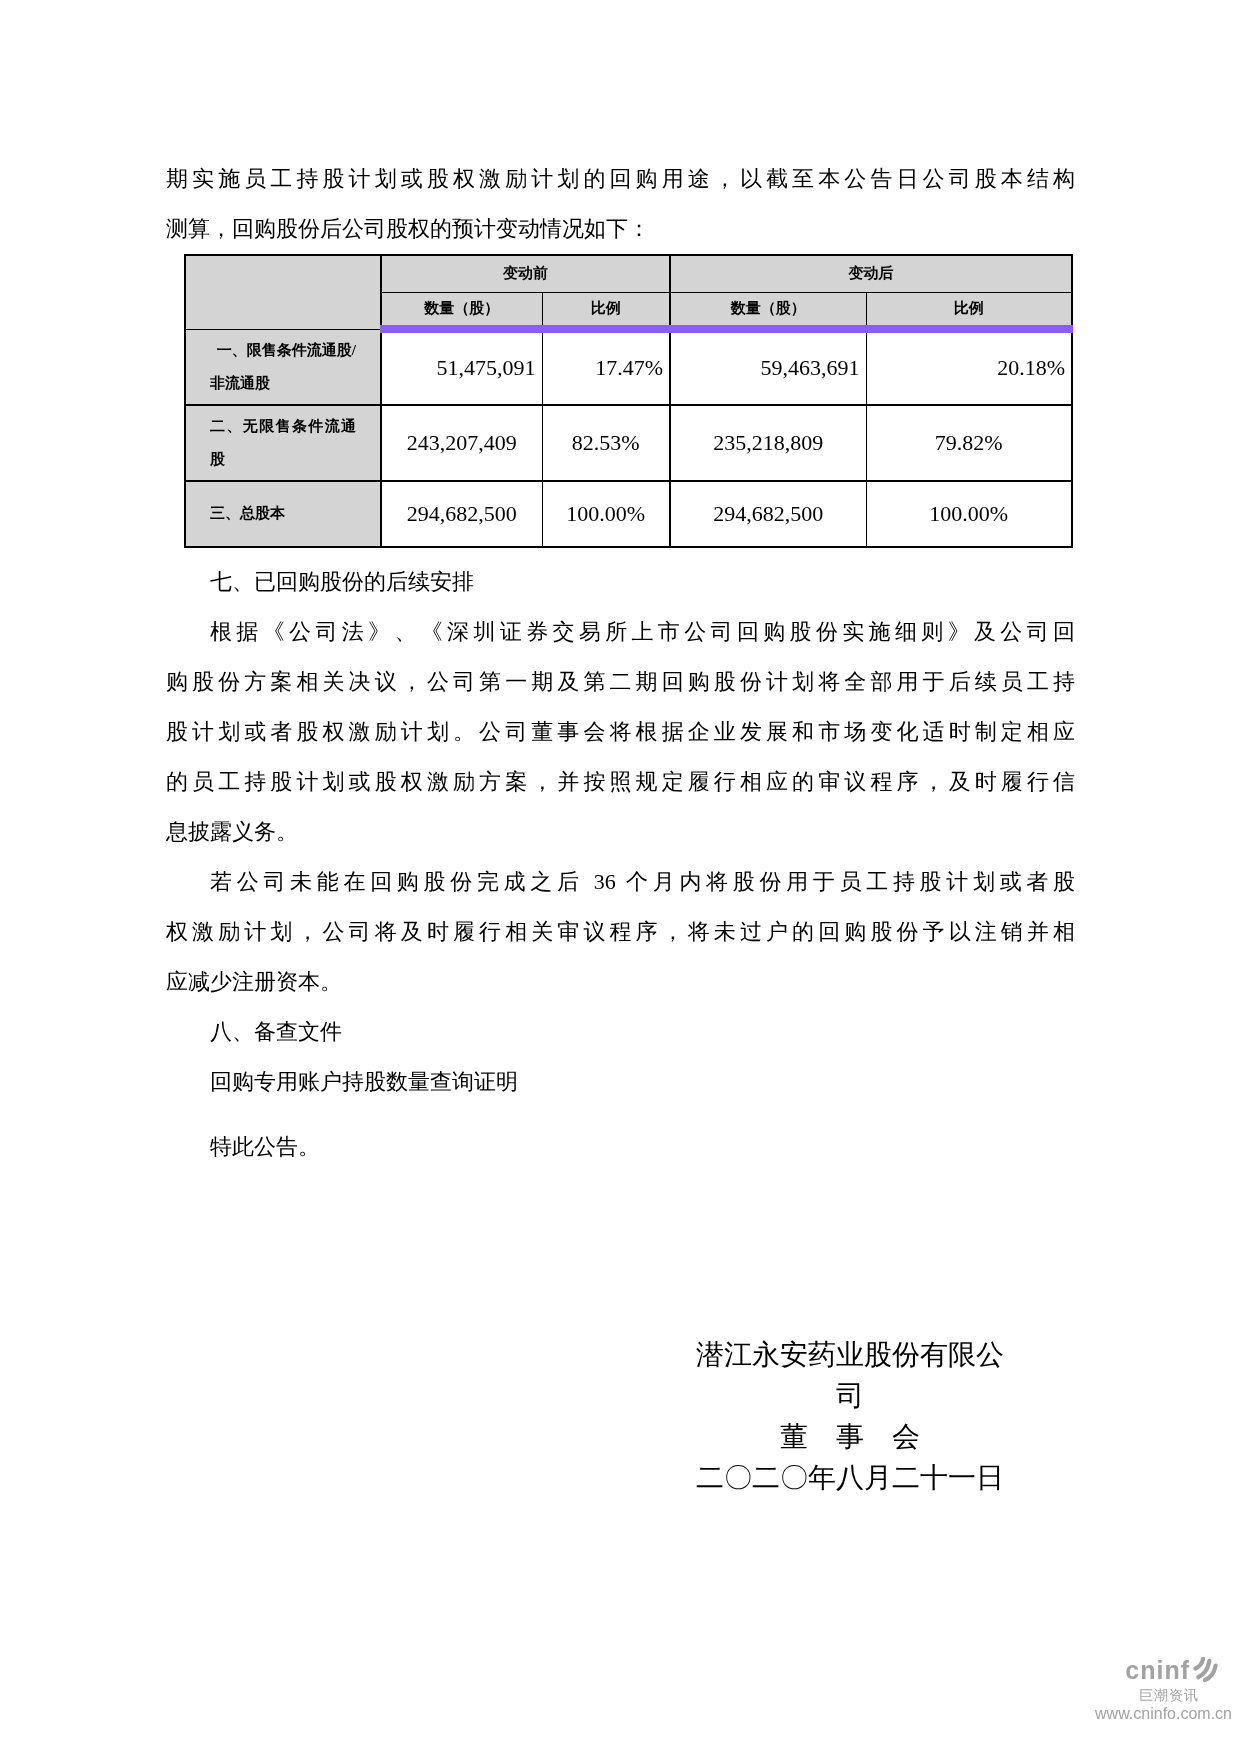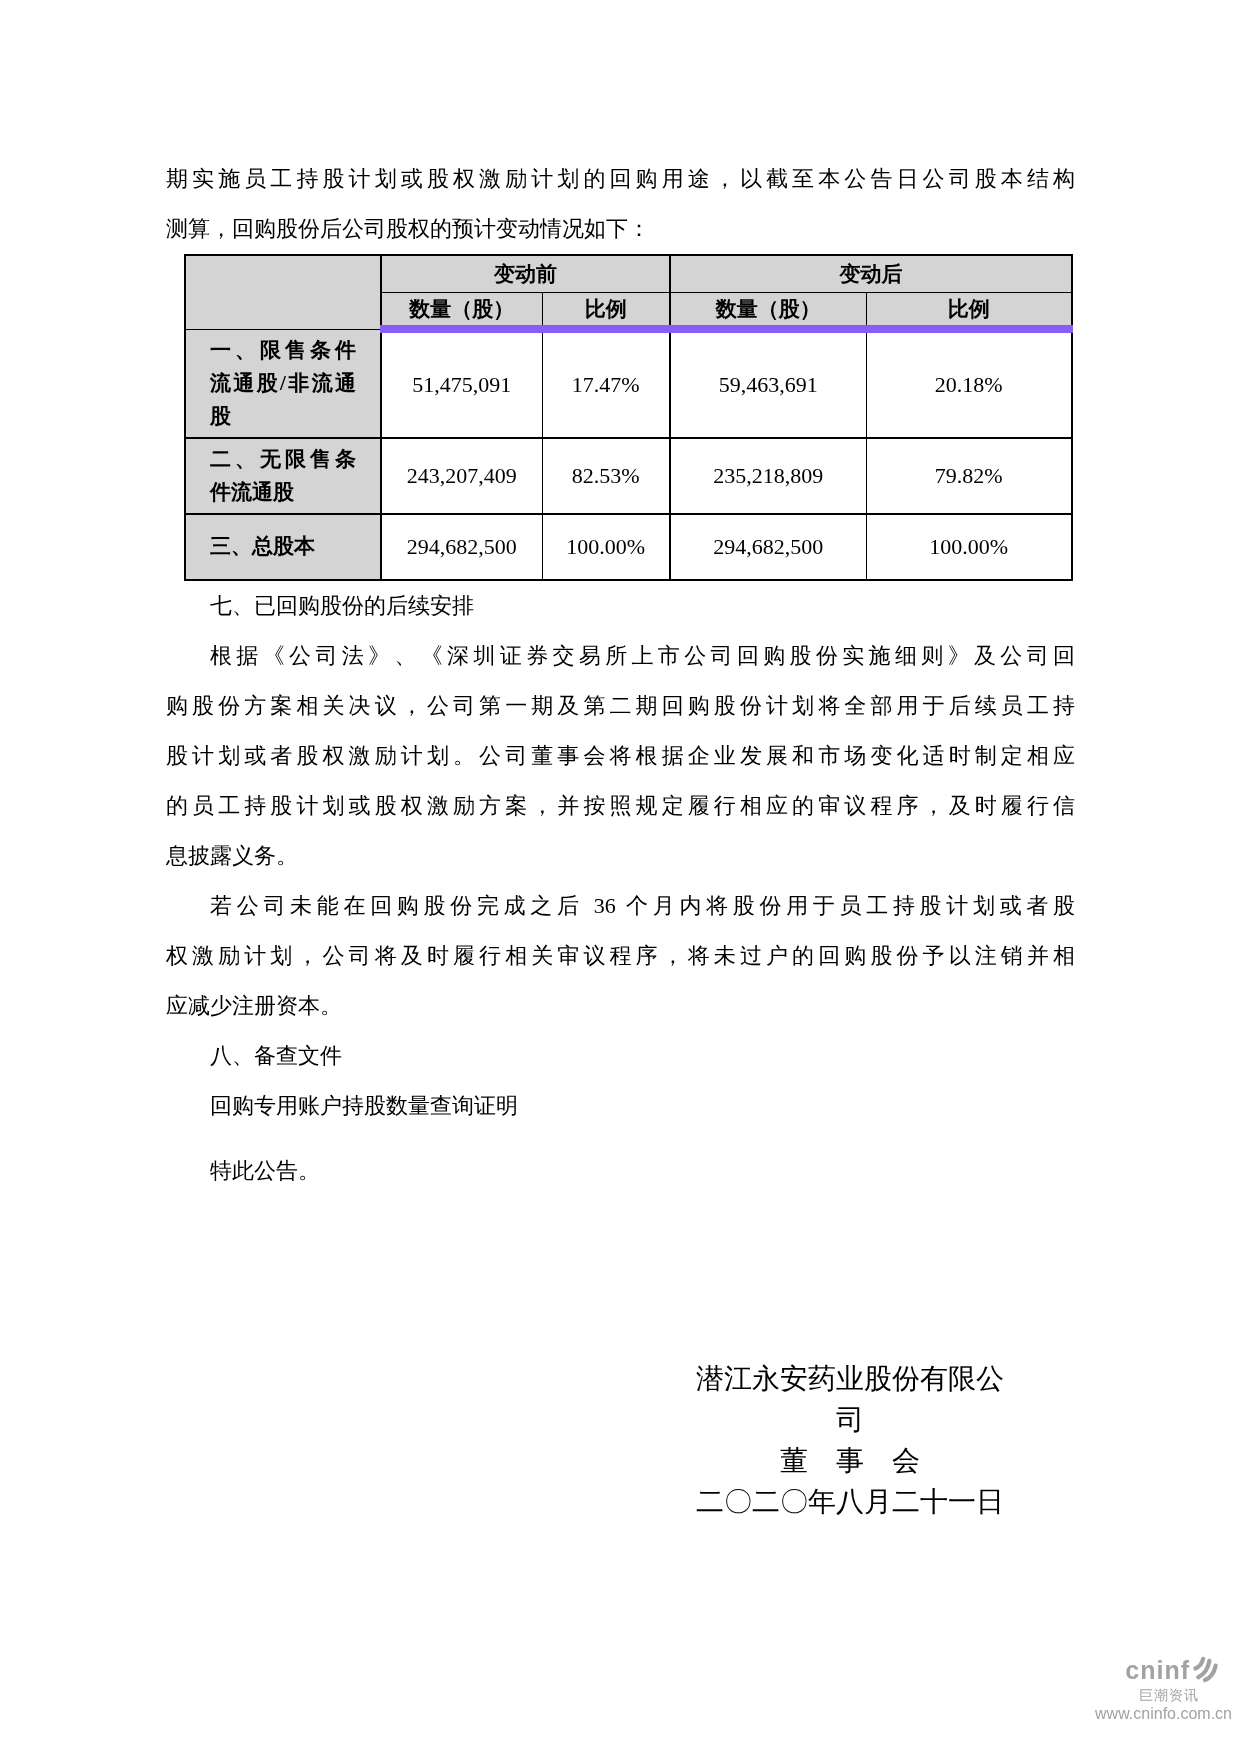--- a/index.html
+++ b/index.html
@@ -36,23 +36,23 @@
   }
   table.share-table td {
     border:1px solid #000;
     text-align:center;
     vertical-align:middle;
     font-size:22px;
     padding:2px 6px;
     overflow:hidden;
   }
   table.share-table .gray { background:#d4d4d4; }
-  table.share-table .bold { font-weight:bold; font-size:21px; }
+  table.share-table .bold { font-weight:bold; font-size:15px; }
   table.share-table tr.hrow td { height:37px; }
-  table.share-table tr.r1 td { height:70px; }
+  table.share-table tr.r1 td { height:70px;text-align:right; }
   table.share-table tr.r2 td { height:70px; }
   table.share-table tr.r3 td { height:66px; }
   table.share-table td.lbl {
     text-align:justify;
     text-align-last:left;
     padding:4px 24px;
     line-height:33px;
   }
   
   table.share-table td.v2 { border-left:2px solid #000; }
@@ -92,21 +92,21 @@
   .wm-cn {
     font-size:14px;
     letter-spacing:1px;
     padding-right:33px;
     margin-top:2px;
   }
   .wm-url {
     font-size:16px;
     margin-top:4px;
   }
-  .mt-heading { margin-top:0px; }
+  .mt-heading { margin-top:9px; }
   .mt-closing { margin-top:15px; }
 </style>
 </head>
 <body>
 
 <div class="page">
   <div class="content">
 
     <div class="line just">期实施员工持股计划或股权激励计划的回购用途，以截至本公告日公司股本结构</div>
     <div class="line">测算，回购股份后公司股权的预计变动情况如下：</div>

